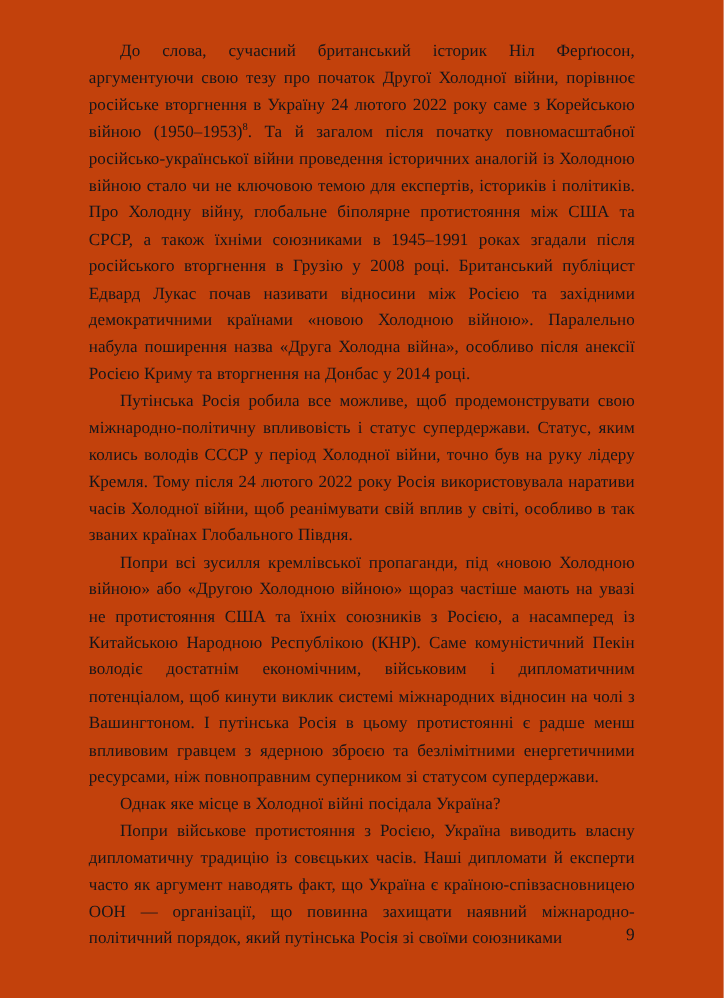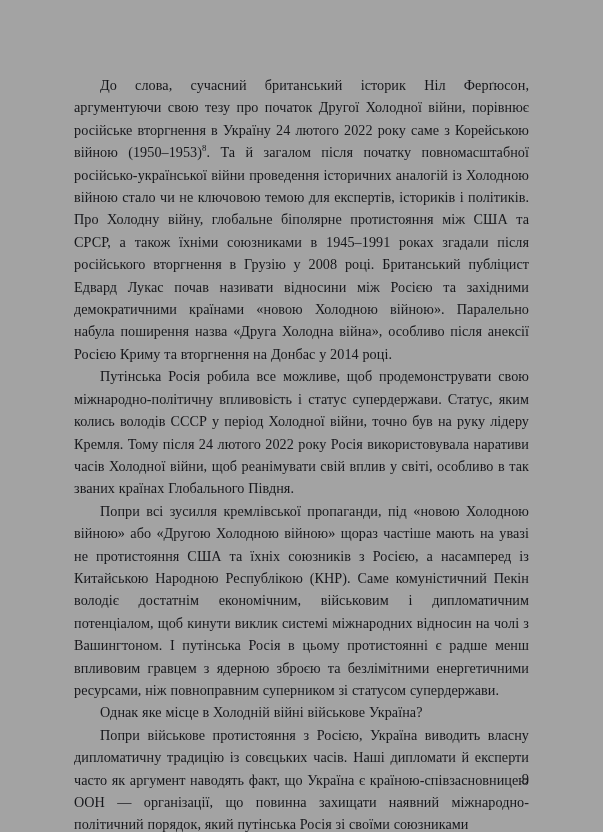--- a/index.html
+++ b/index.html
@@ -12,22 +12,22 @@
     background: #ffffff;
     font-family: "Liberation Serif", serif;
     color: #111111;
     overflow: hidden;
   }
   .page {
     position: relative;
     width: 603px;
     height: 832px;
     box-sizing: border-box;
-    padding: 74px 74px 0 74px;
-    background: #a3a3a3;
+    padding: 32px 74px 0 74px;
+    background: #c2410c;
   }
   .body-text {
     font-size: 14.2px;
     line-height: 22.4px;
     text-align: justify;
     text-justify: inter-word;
     color: #15161a;
     letter-spacing: 0.05px;
     word-spacing: 0.2px;
   }
@@ -54,20 +54,20 @@
 
 <div class="page">
   <div class="body-text">
 
     <p><span>До слова, сучасний британський історик Ніл Ферґюсон, аргументуючи свою тезу про початок Другої Холодної війни, порівнює російське вторгнення в Україну 24 лютого 2022 року саме з Корейською війною (1950–1953)</span><sup>8</sup><span>. Та й загалом після початку повномасштабної російсько-української війни проведення історичних аналогій із Холодною війною стало чи не ключовою темою для експертів, істориків і політиків. Про Холодну війну, глобальне біполярне протистояння між США та СРСР, а також їхніми союзниками в 1945–1991 роках згадали після російського вторгнення в Грузію у 2008 році. Британський публіцист Едвард Лукас почав називати відносини між Росією та західними демократичними країнами «новою Холодною війною». Паралельно набула поширення назва «Друга Холодна війна», особливо після анексії Росією Криму та вторгнення на Донбас у 2014 році.</span></p>
 
     <p>Путінська Росія робила все можливе, щоб продемонструвати свою міжнародно-політичну впливовість і статус супердержави. Статус, яким колись володів СССР у період Холодної війни, точно був на руку лідеру Кремля. Тому після 24 лютого 2022 року Росія використовувала наративи часів Холодної війни, щоб реанімувати свій вплив у світі, особливо в так званих країнах Глобального Півдня.</p>
 
     <p>Попри всі зусилля кремлівської пропаганди, під «новою Холодною війною» або «Другою Холодною війною» щораз частіше мають на увазі не протистояння США та їхніх союзників з Росією, а насамперед із Китайською Народною Республікою (КНР). Саме комуністичний Пекін володіє достатнім економічним, військовим і дипломатичним потенціалом, щоб кинути виклик системі міжнародних відносин на чолі з Вашингтоном. І путінська Росія в цьому протистоянні є радше менш впливовим гравцем з ядерною зброєю та безлімітними енергетичними ресурсами, ніж повноправним суперником зі статусом супердержави.</p>
 
-    <p>Однак яке місце в Холодній війні військове Україна?</p>
+    <p>Однак яке місце в Холодної війні посідала Україна?</p>
 
     <p>Попри військове протистояння з Росією, Україна виводить власну дипломатичну традицію із совєцьких часів. Наші дипломати й експерти часто як аргумент наводять факт, що Україна є країною-співзасновницею ООН — організації, що повинна захищати наявний міжнародно-політичний порядок, який путінська Росія зі своїми союзниками</p>
 
   </div>
 
   <div class="page-number">9</div>
 </div>
 
 </body></html>

